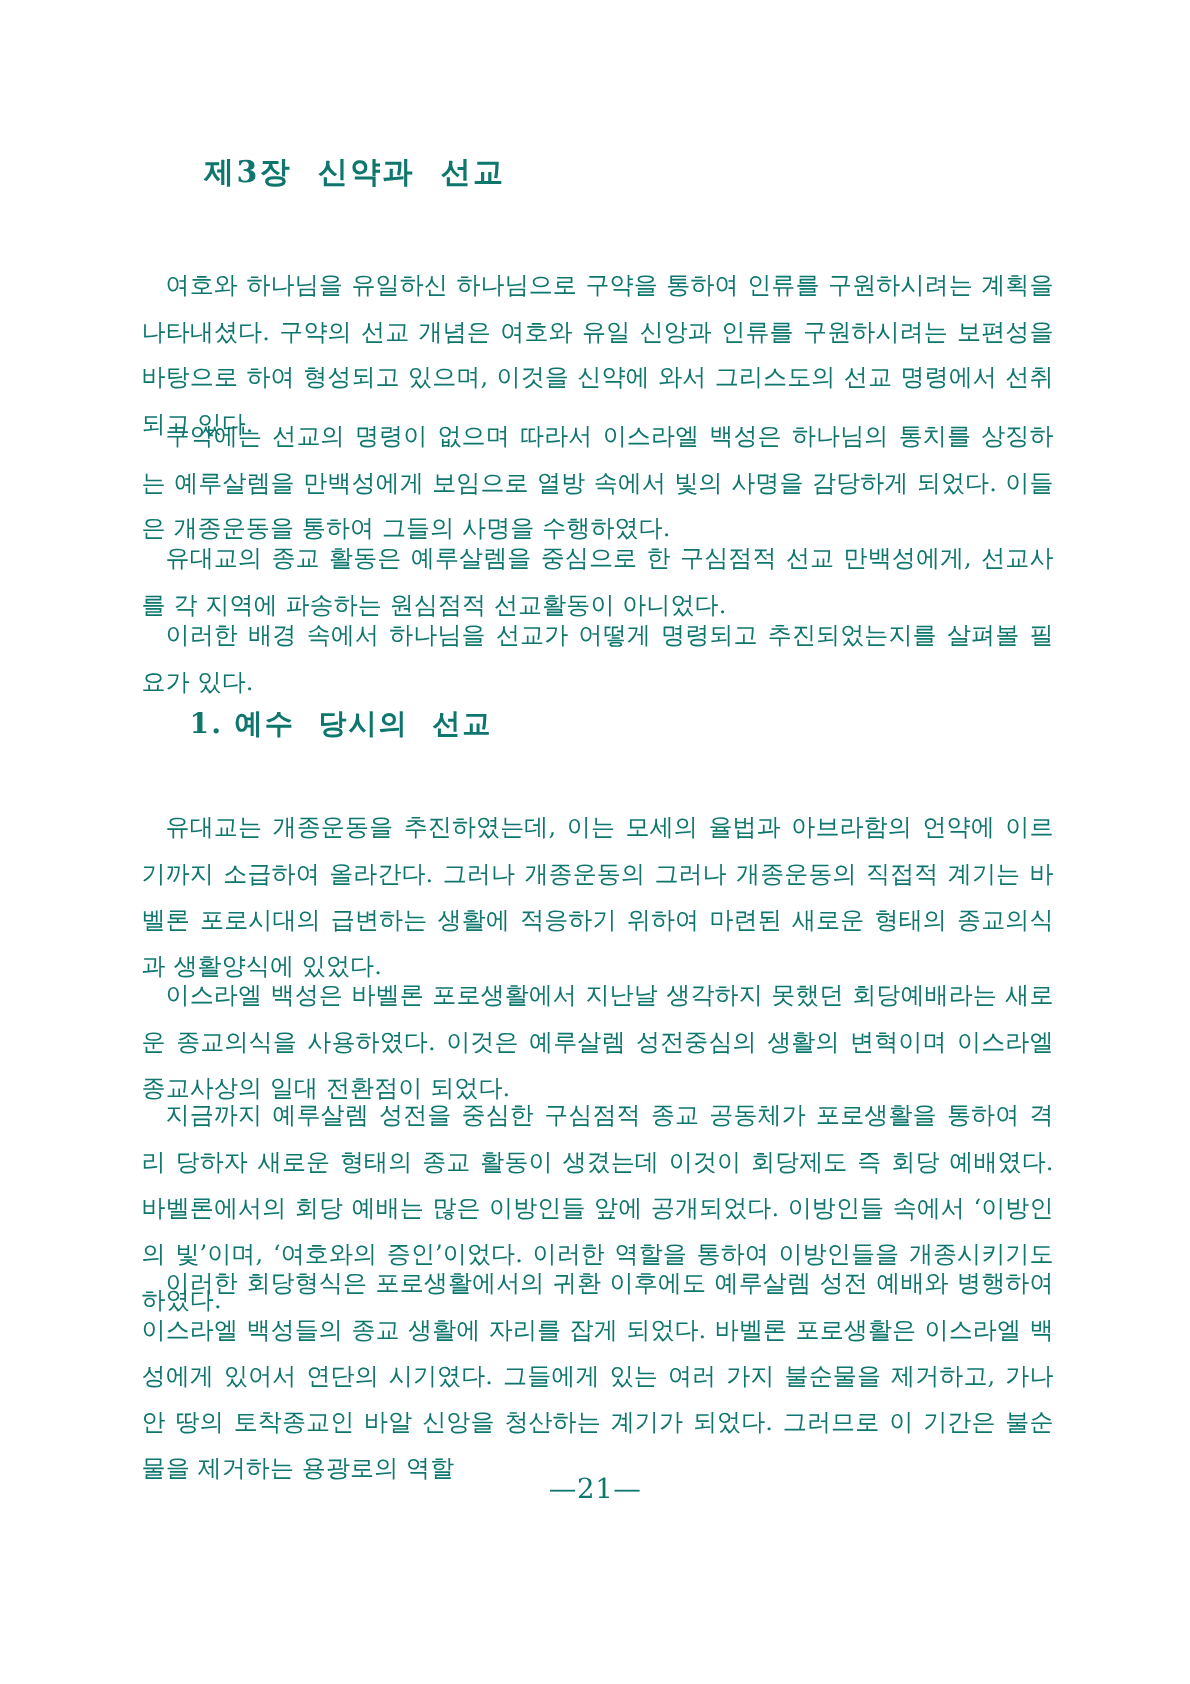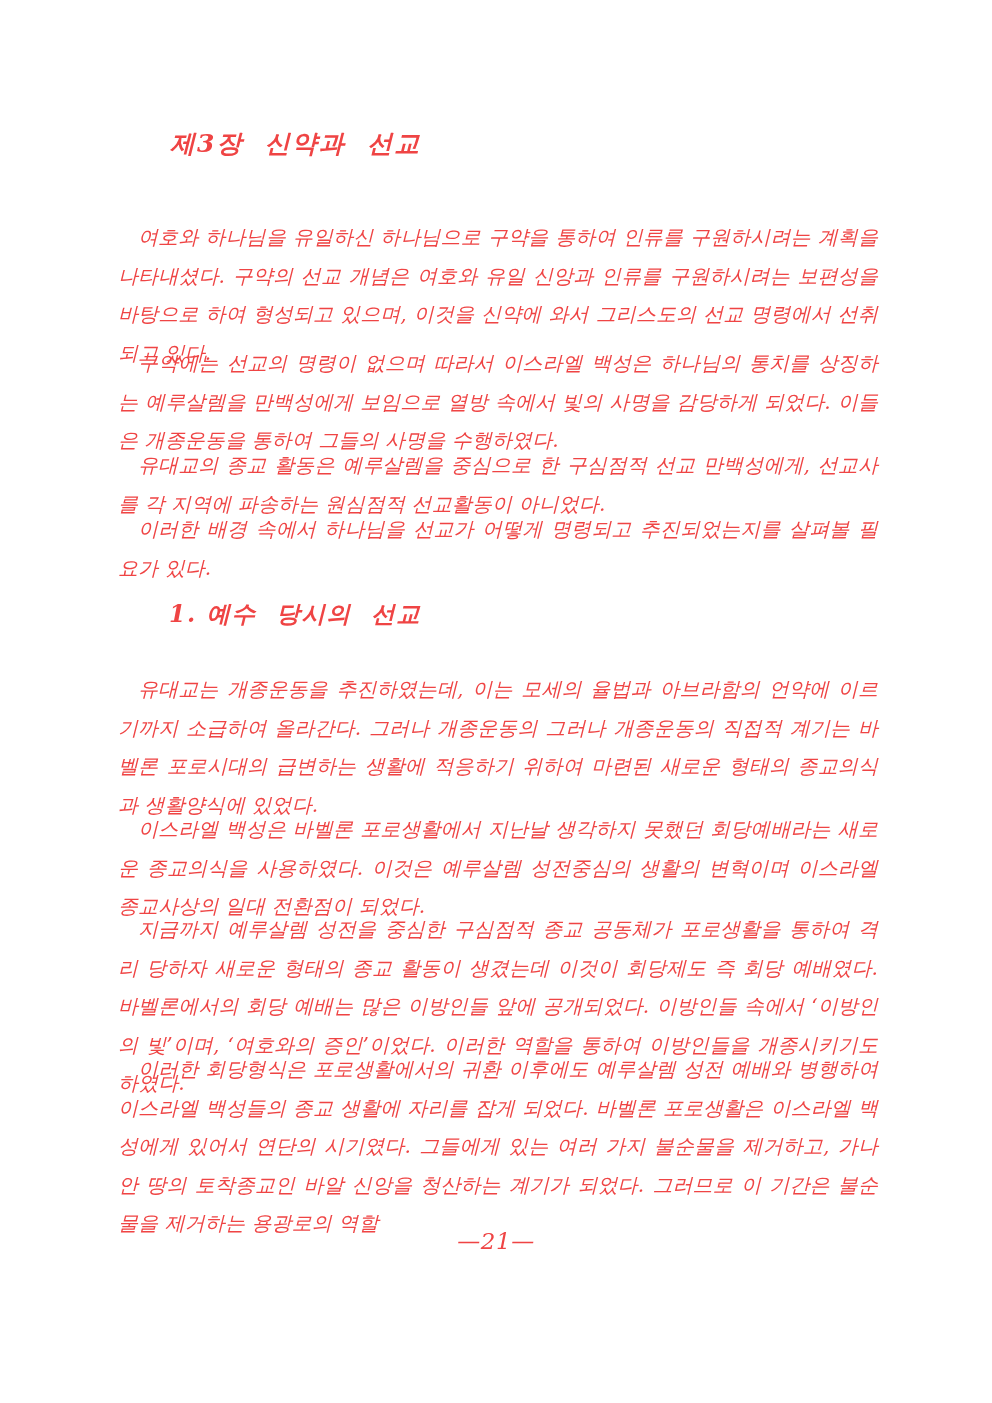--- a/index.html
+++ b/index.html
@@ -10,22 +10,21 @@
   }
 
   .page {
     position: relative;
     width: 992px;
     height: 1403px;
     background: #ffffff;
     margin: 0 auto;
     overflow: hidden;
     font-family: "DejaVu Serif", "Liberation Serif", serif;
-    color: #ef4444;
-    font-style: italic;
+    color: #0f766e;
     -webkit-font-smoothing: none;
   }
 
   .text-column {
     position: absolute;
     left: 118px;
     top: 0;
     width: 760px;
   }
 
@@ -60,21 +59,21 @@
   
   #para-1 { top: 198px; }
   #para-2 { top: 324px; }
   #para-3 { top: 426px; }
   #para-4 { top: 490px; }
 
   .section-heading {
     position: absolute;
     left: 36px;
     top: 583px;
-    margin: 15px;
+    margin: 4px;
     font-size: 23.5px;
     font-weight: bold;
     letter-spacing: 1.6px;
     white-space: pre;
   }
 
   #para-5 { top: 650px; }
   #para-6 { top: 790px; }
   #para-7 { top: 890px; }
   #para-8 { top: 1030px; }

